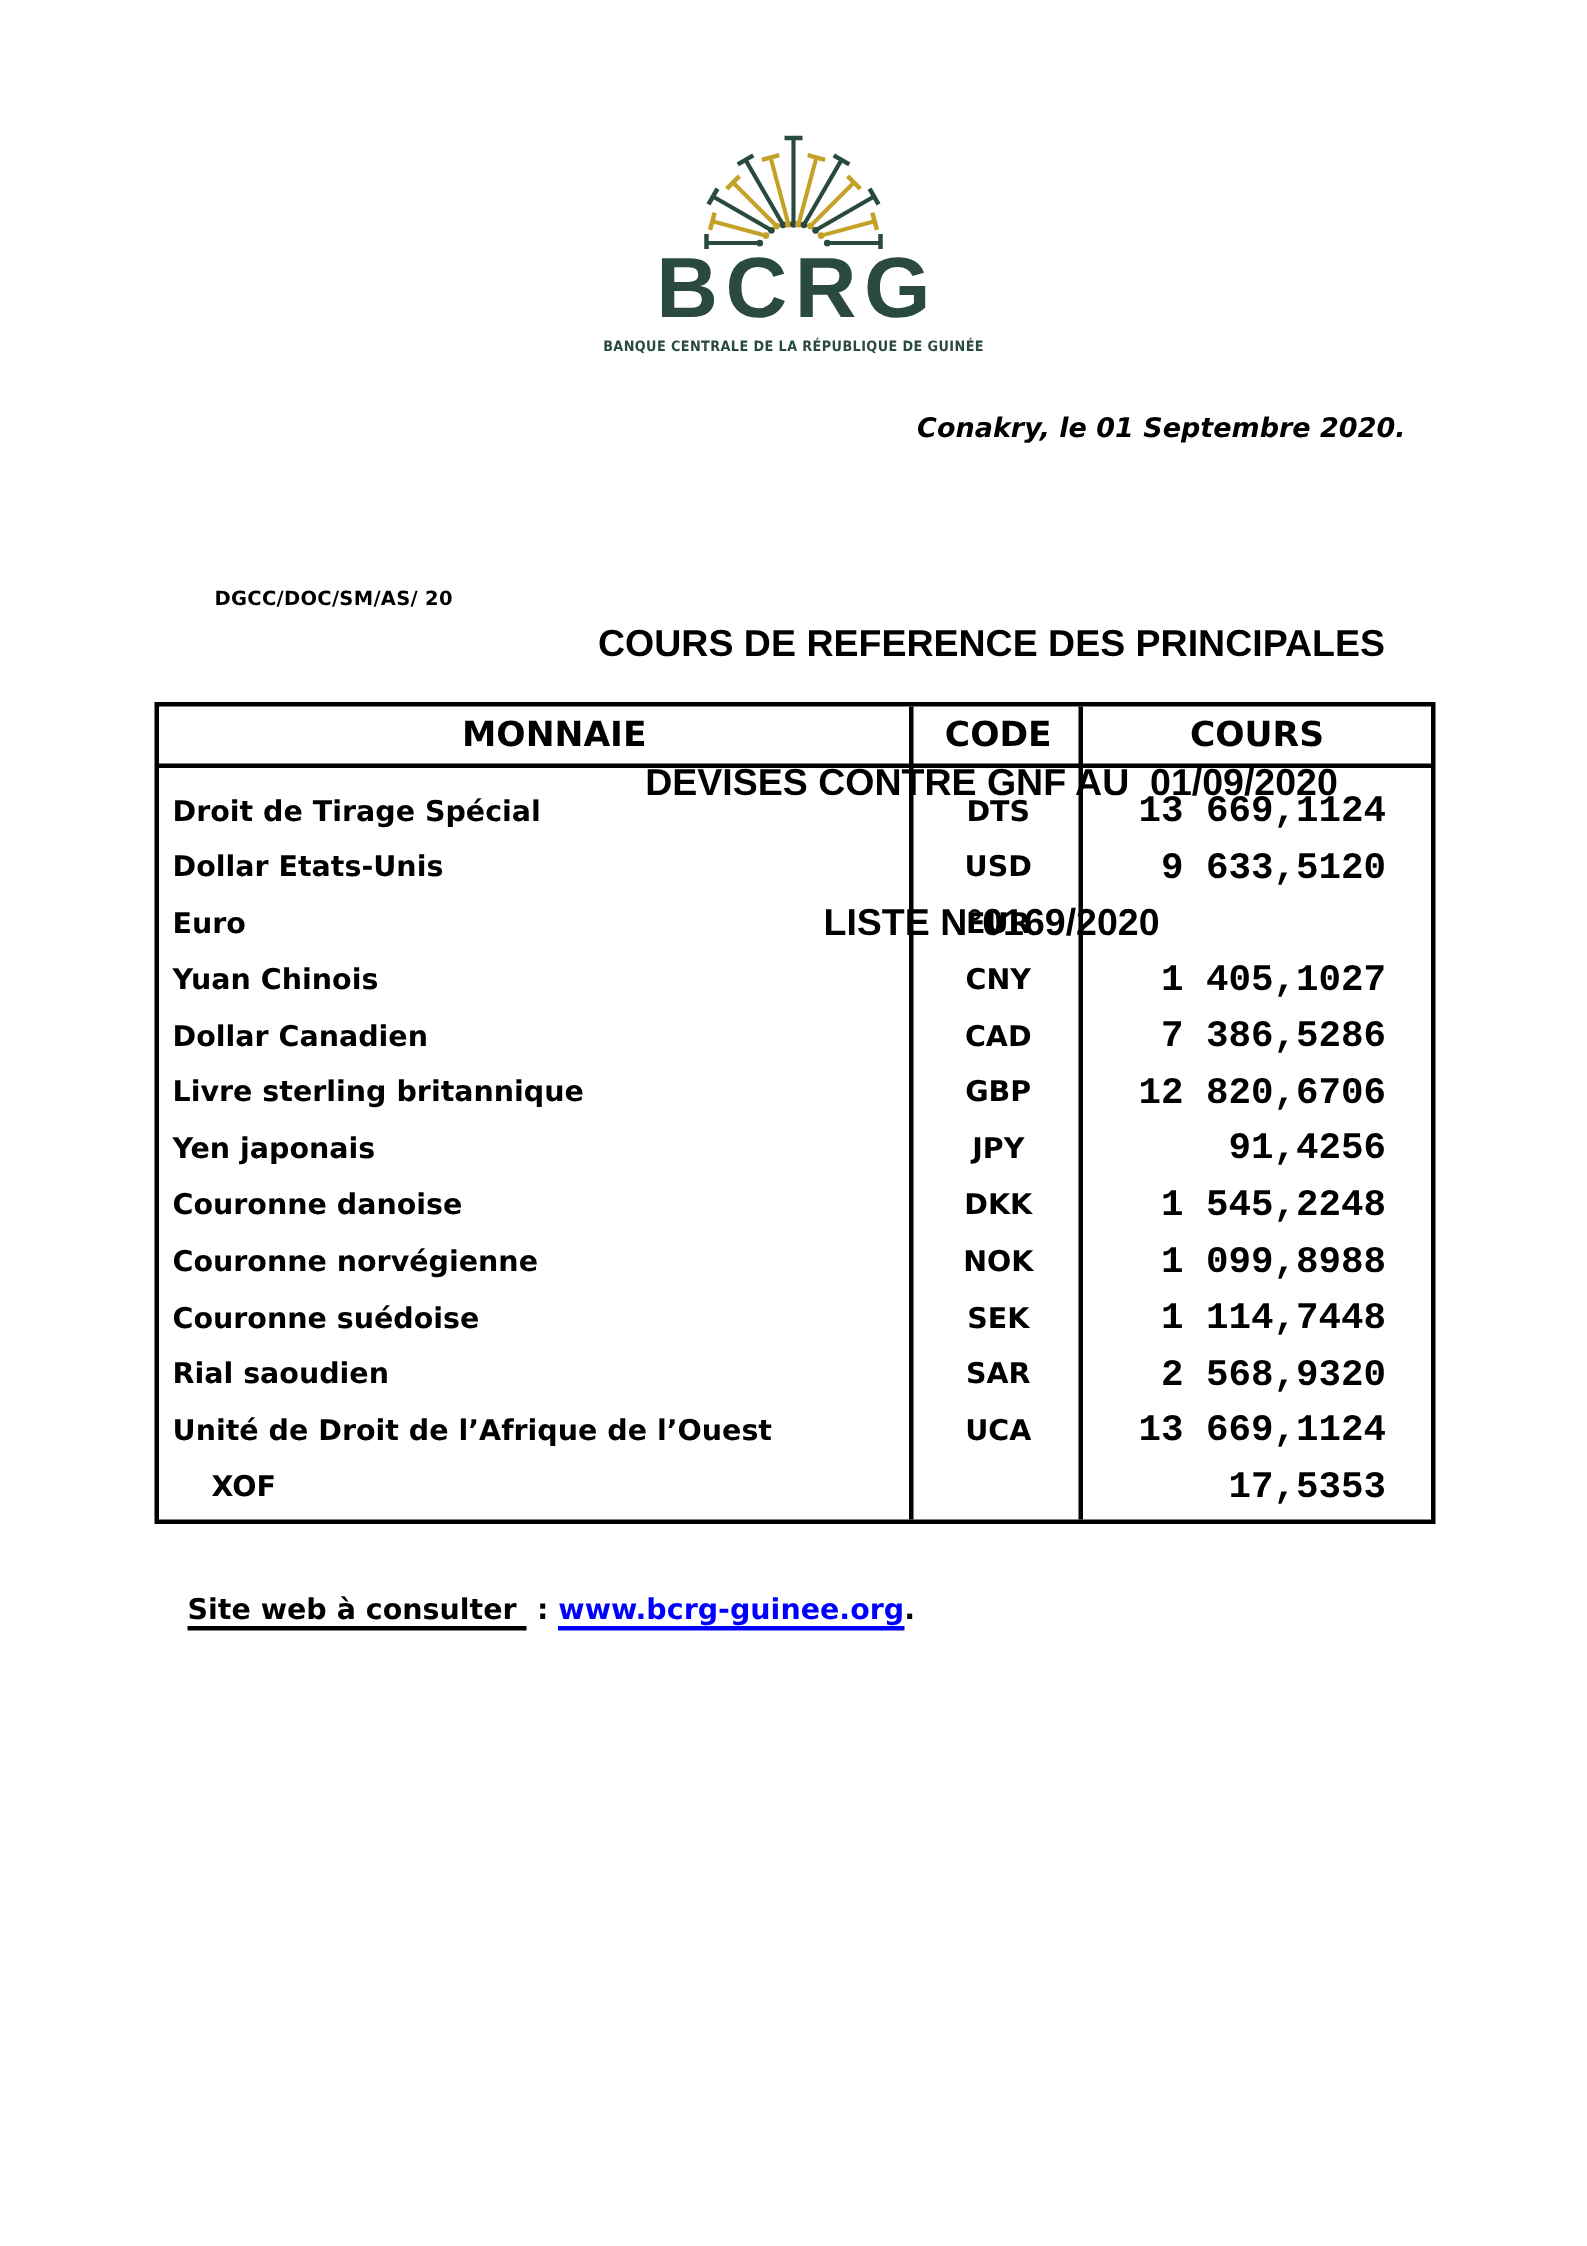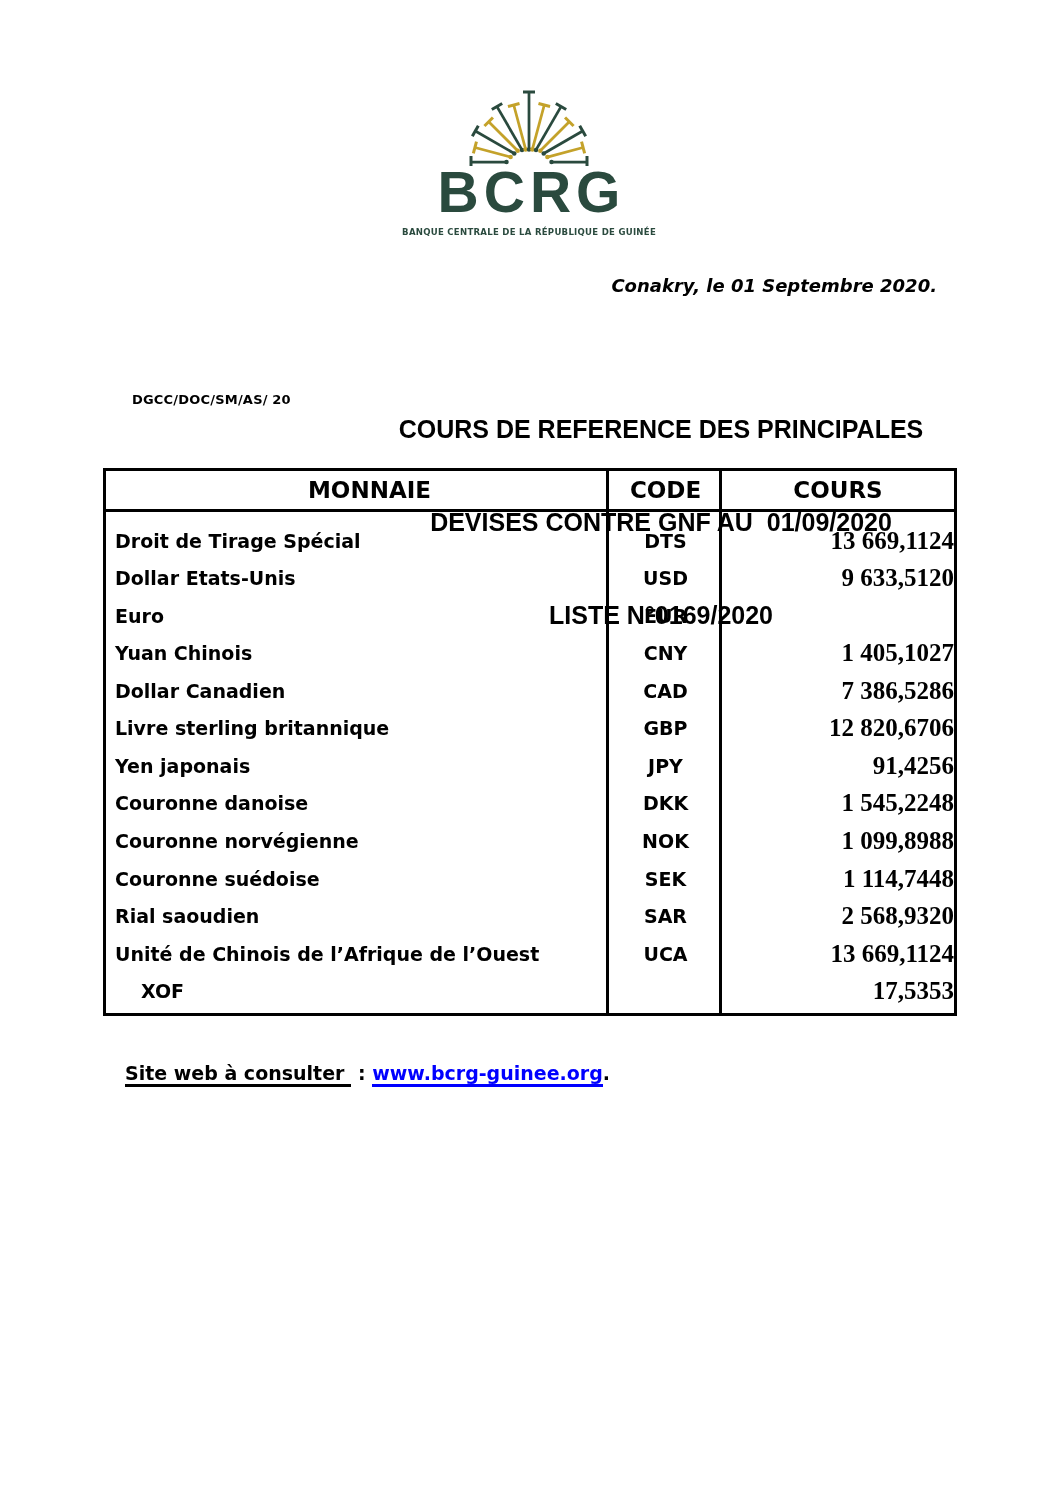--- a/index.html
+++ b/index.html
@@ -26,21 +26,21 @@
     color:var(--logo-green); margin-top:5px; white-space:nowrap;
     transform:scaleX(0.9);
   }
 
   
   .dateline {
     position:absolute; top:259px; right:121px;
     font-weight:bold; font-style:italic; font-size:18px;
   }
   .refcode {
-    position:absolute; top:376px; left:132px;
+    position:absolute; top:376px; left:143px;
     font-weight:bold; font-size:13px; letter-spacing:0.2px;
   }
   .title {
     position:absolute; top:336px; left:330px; width:662px;
     text-align:center; font-family:"Liberation Sans", sans-serif;
     font-weight:bold; font-size:25px; line-height:31px;
     white-space:pre-wrap;
   }
 
   
@@ -60,22 +60,22 @@
   .th-code    { width:113px; }
   .th-cours   { flex:1; }
   .tbody {
     position:absolute; top:44px; bottom:0; left:0; right:0;
     display:flex; flex-direction:column; padding:7px 0 3px 0;
   }
   .tr { flex:1; display:flex; align-items:center; }
   .td-monnaie { width:503px; padding-left:9px; font-weight:bold; font-size:19px; }
   .td-code    { width:113px; text-align:center; font-weight:bold; font-size:19px; }
   .td-cours   {
-    flex:1; text-align:right; 
-    font-family:Liberation Serif, serif; font-weight:bold; font-size:25px;
+    flex:1; text-align:right; padding-right:30px;
+    font-family:Liberation Mono, monospace; font-weight:bold; font-size:25px;
   }
 
   
   .footer {
     position:absolute; top:1046px; left:125px;
     font-weight:bold; font-size:19px; white-space:pre;
   }
   .site-label  { border-bottom:3px solid #000; padding-right:7px; }
   .site-link   { color:var(--link-blue); border-bottom:3px solid var(--link-blue);
                  cursor:pointer; text-decoration:none; font-weight:bold; }
@@ -200,21 +200,21 @@
           <div class="td td-monnaie">Couronne suédoise</div>
           <div class="td td-code">SEK</div>
           <div class="td td-cours">1 114,7448</div>
         </div>
         <div class="tr">
           <div class="td td-monnaie">Rial saoudien</div>
           <div class="td td-code">SAR</div>
           <div class="td td-cours">2 568,9320</div>
         </div>
         <div class="tr">
-          <div class="td td-monnaie">Unité de Chinois de l’Afrique de l’Ouest</div>
+          <div class="td td-monnaie">Unité de Droit de l’Afrique de l’Ouest</div>
           <div class="td td-code">UCA</div>
           <div class="td td-cours">13 669,1124</div>
         </div>
         <div class="tr">
           <div class="td td-code">XOF</div>
           <div class="td td-cours">17,5353</div>
         </div>
       </div>
   </div>
 

